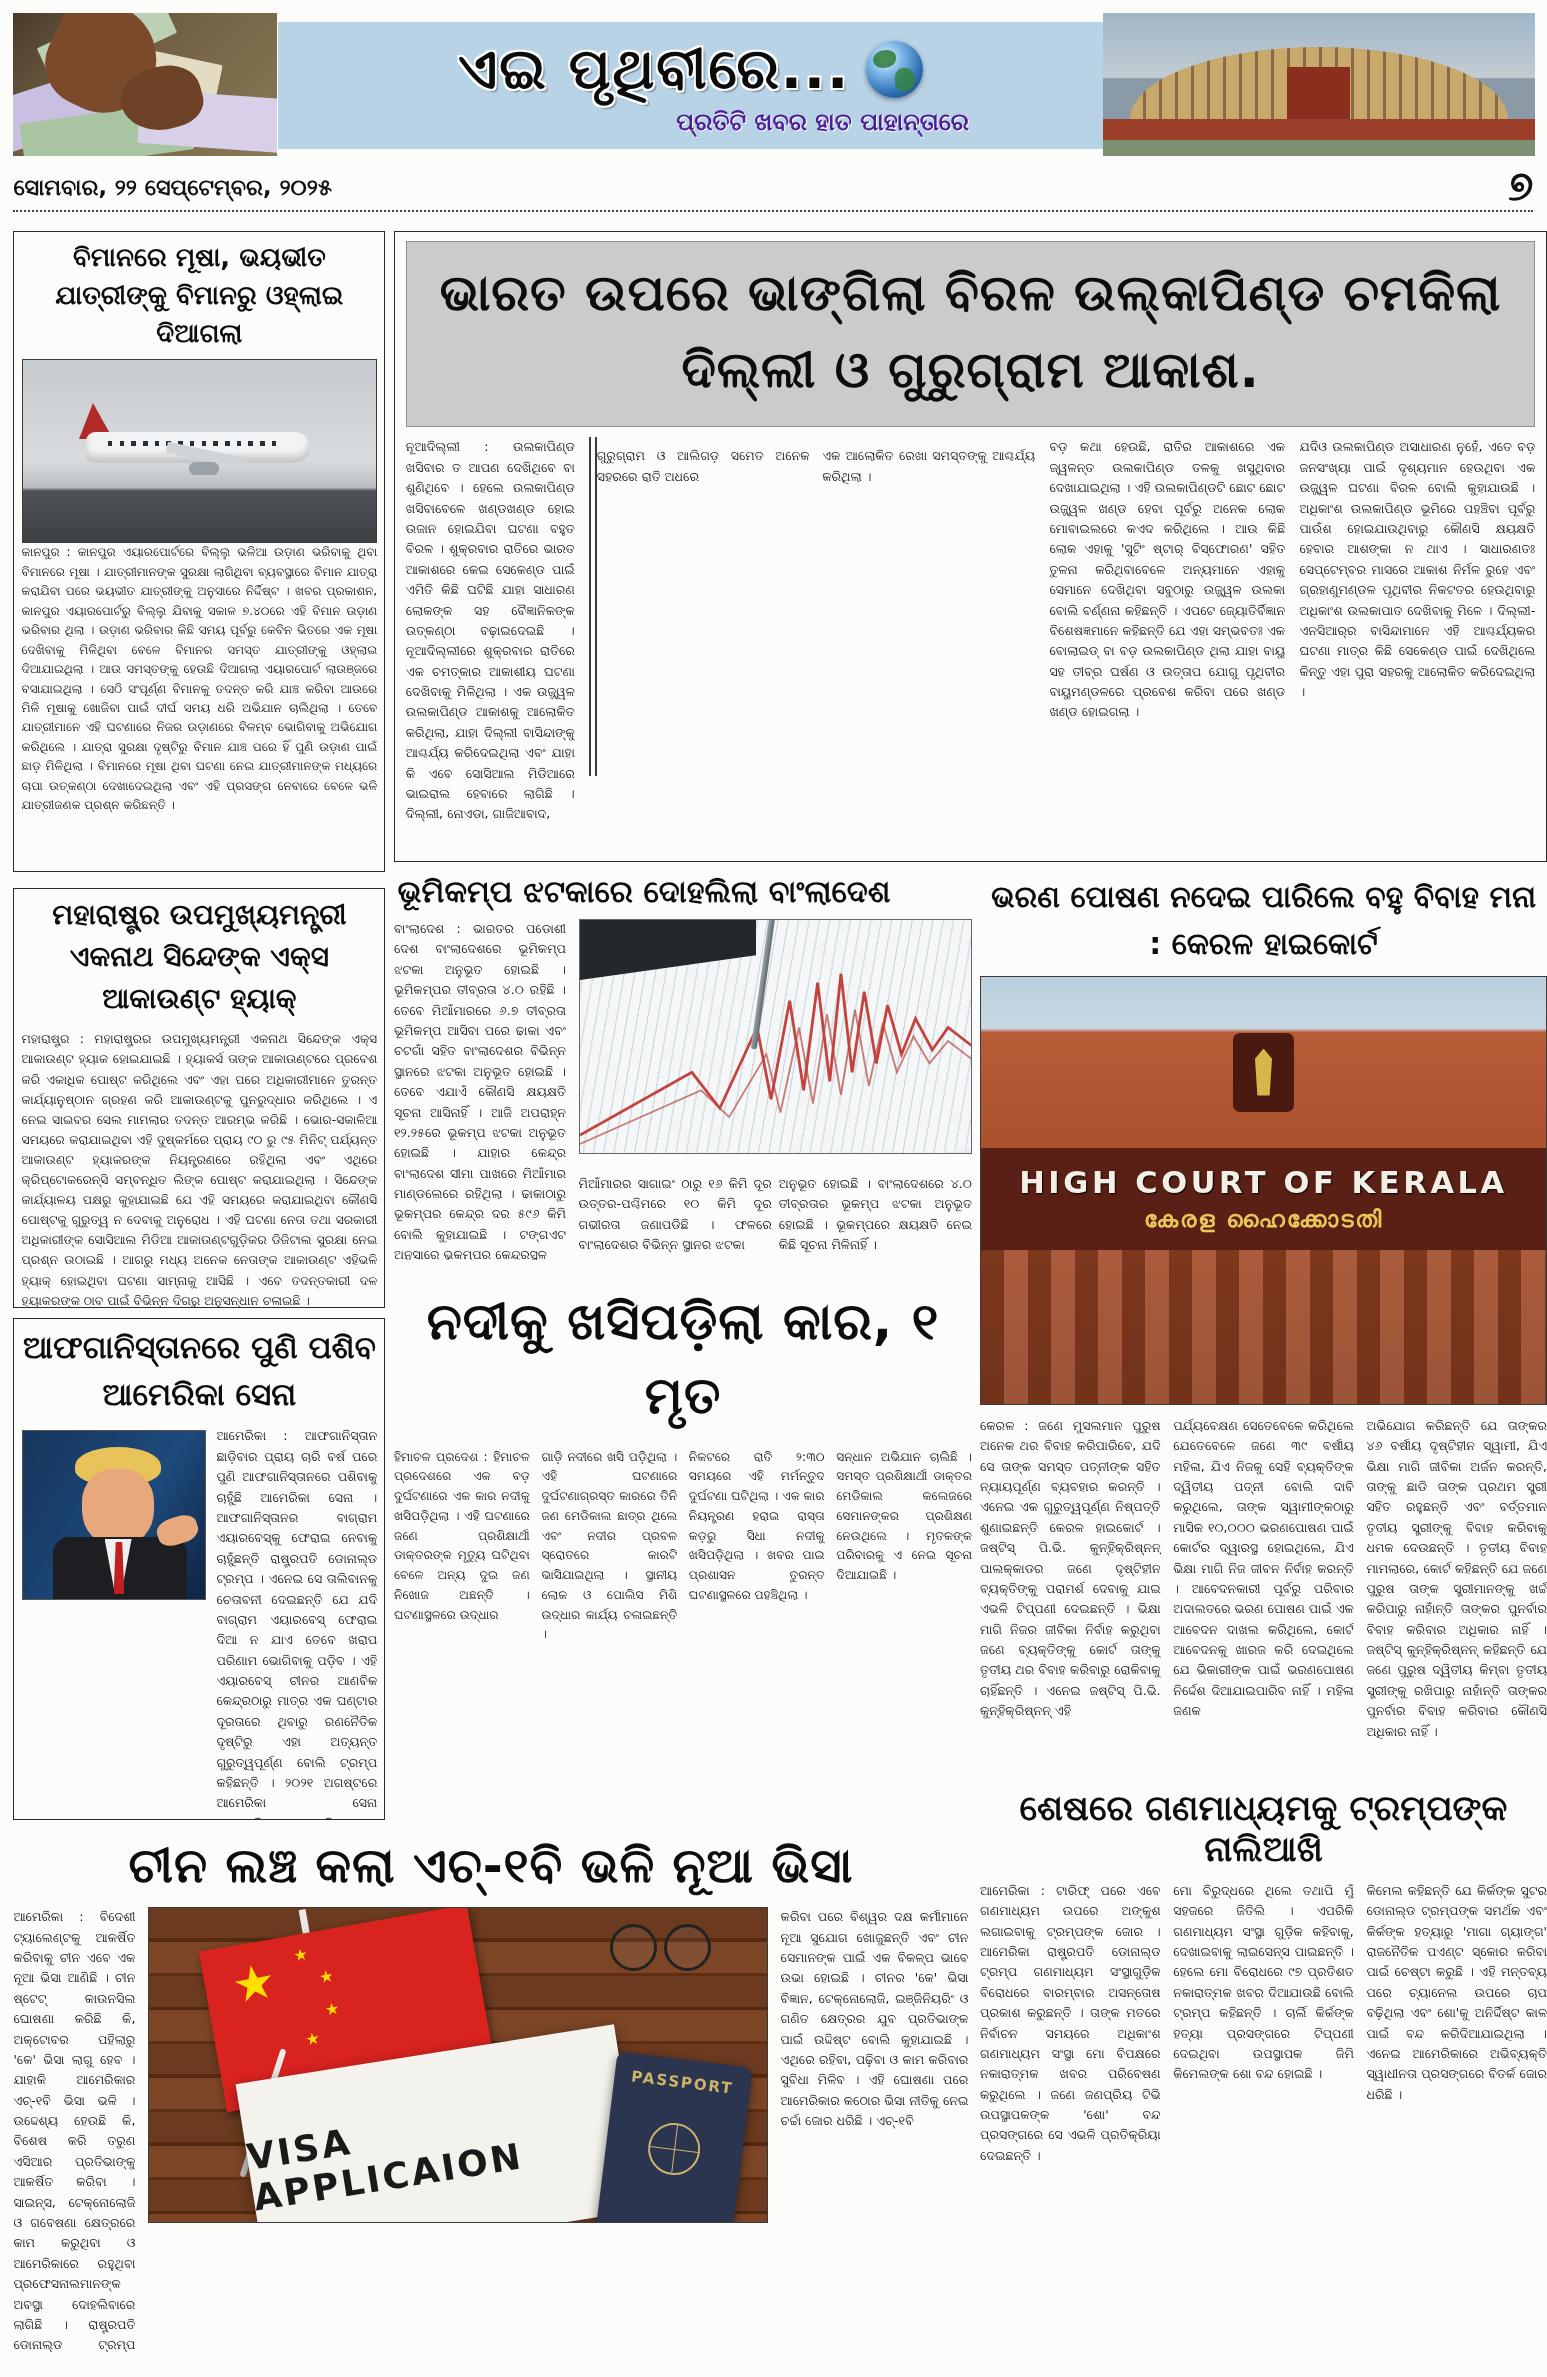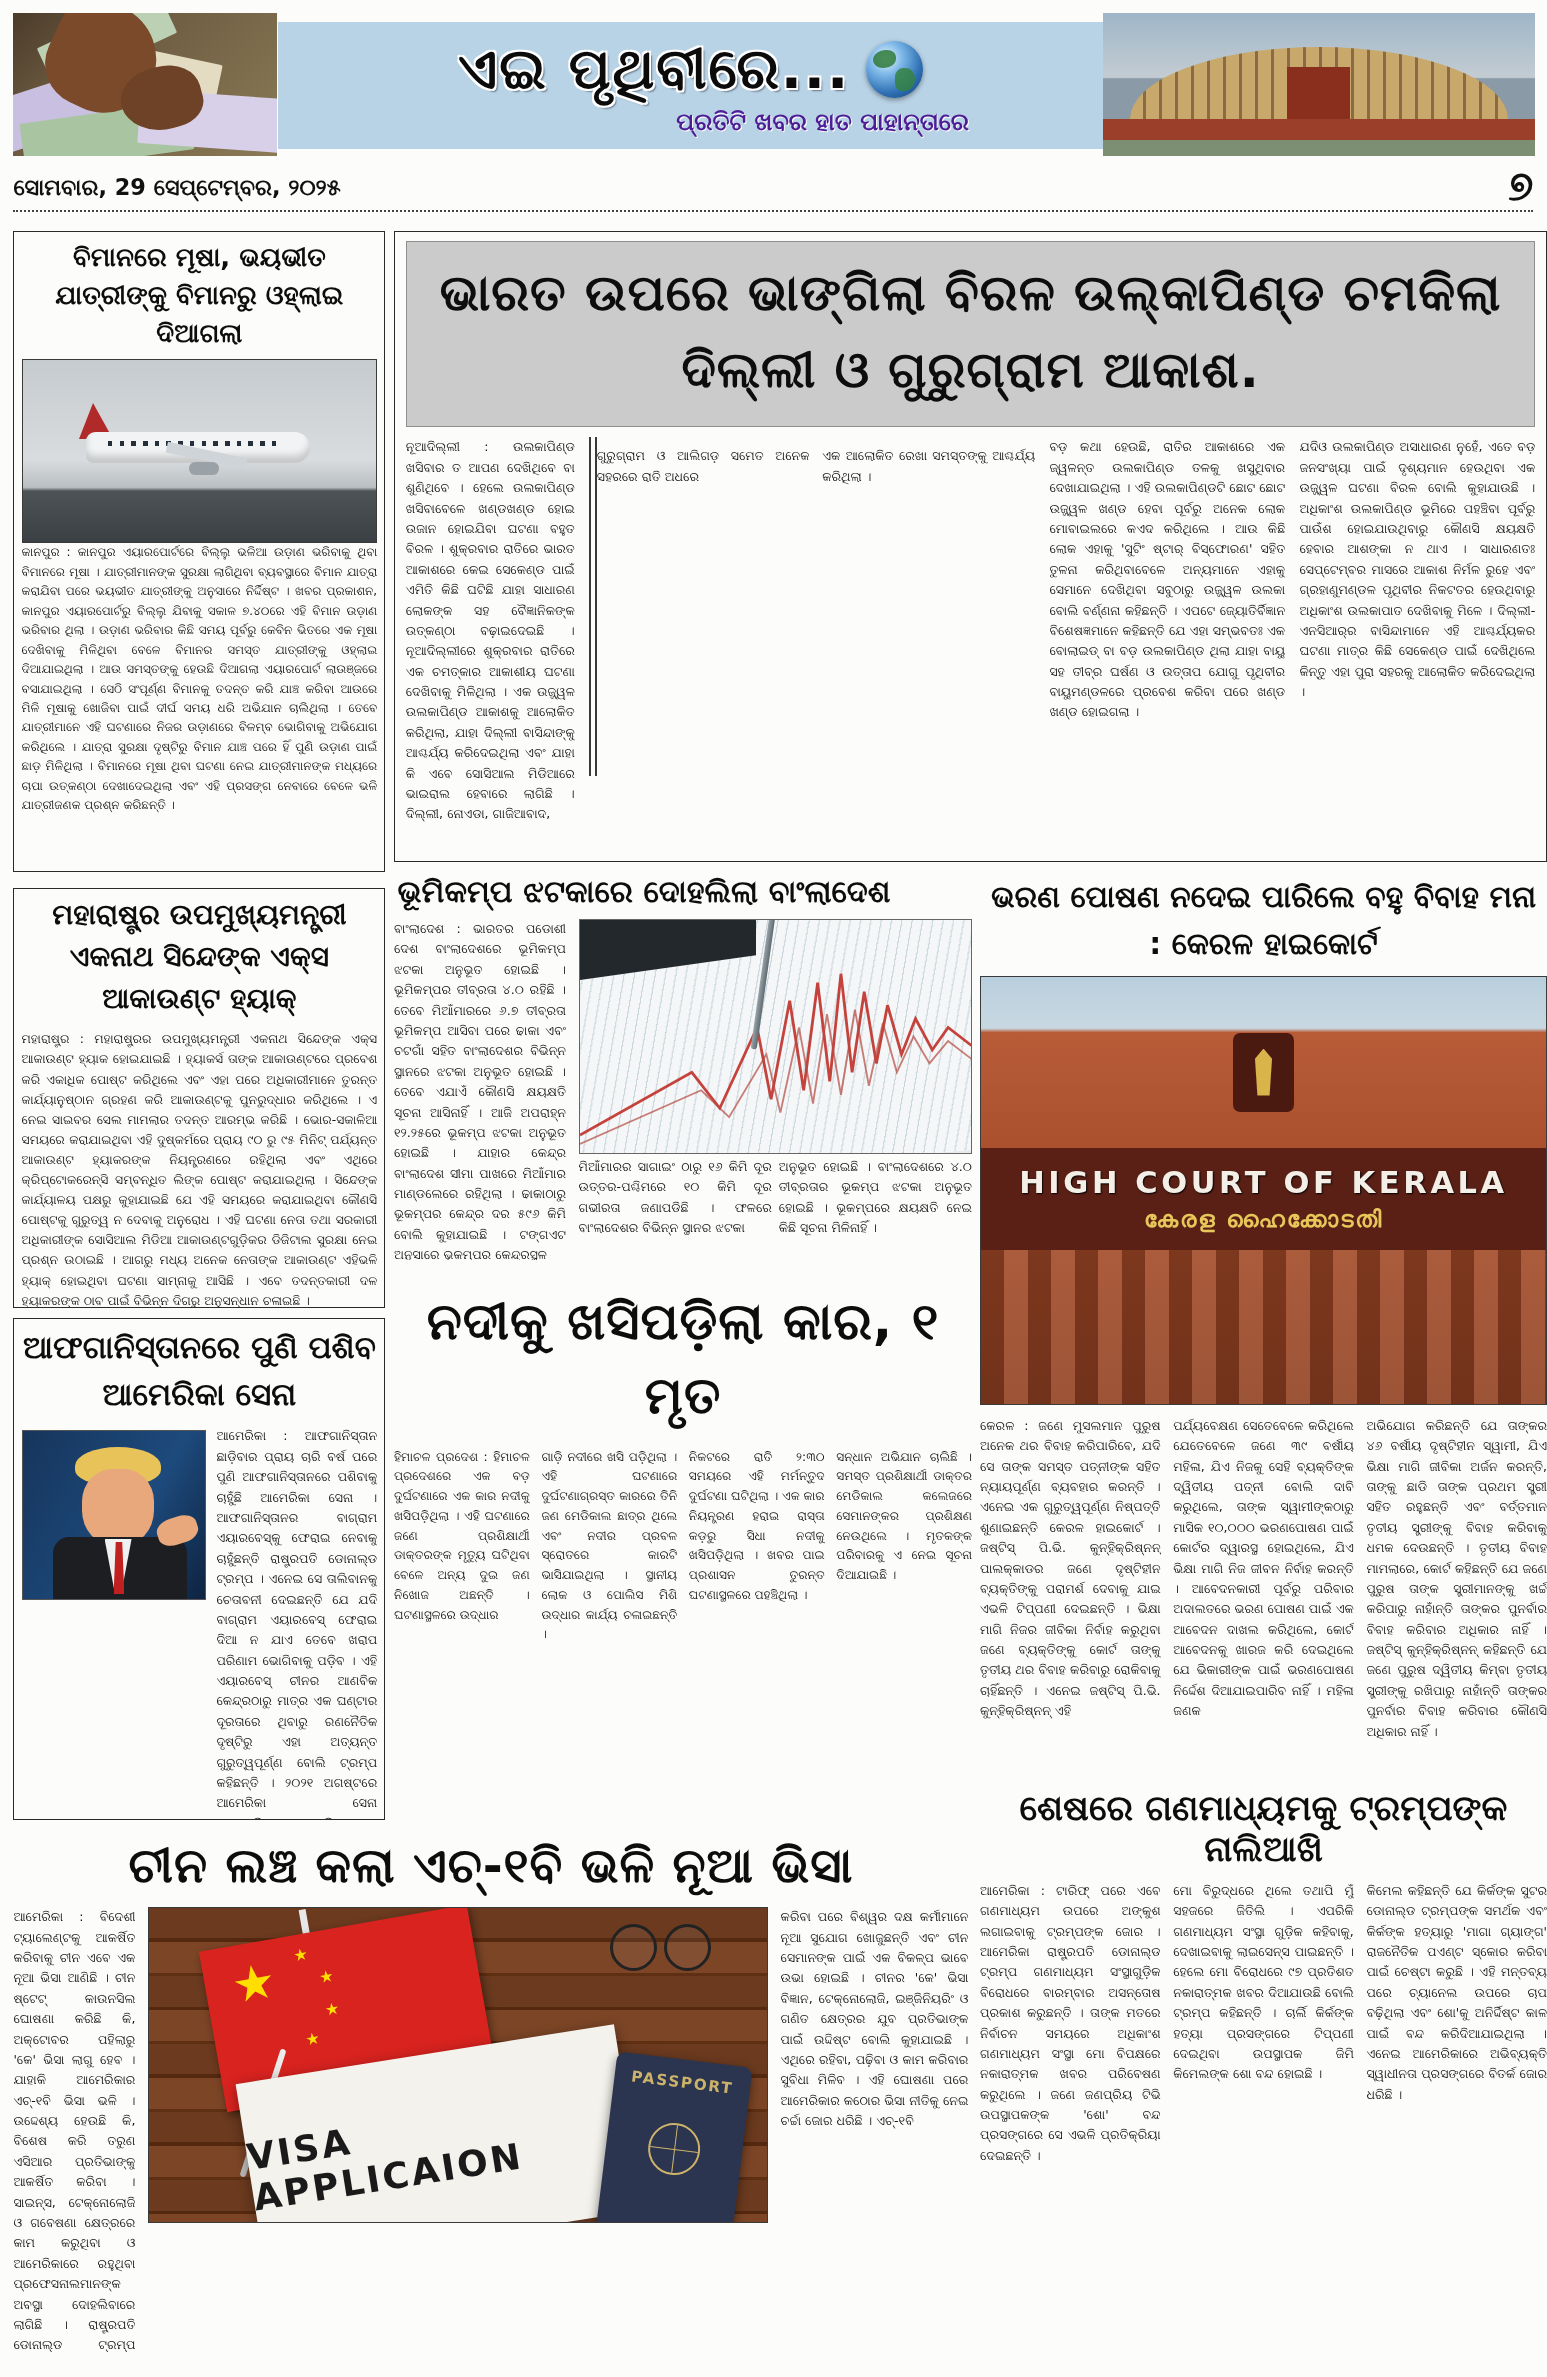--- a/index.html
+++ b/index.html
@@ -100,21 +100,21 @@
   #quake { left:394px; top:874px; width:578px; height:401px; }
   #quake .headline { font-size:30.5px; text-align:left; padding-left:3.6px; margin-bottom:9px; }
   .quake-flex { display:flex; gap:12.6px; height:341px; }
   .q-col1 { flex:0 0 172px; }
   .q-right { flex:1; display:flex; flex-direction:column; }
   .seismo { height:235px; position:relative; overflow:hidden; background:#e8ebec; border:0.9px solid #666; }
   .seismo-paper { position:absolute; inset:0;
     background:repeating-linear-gradient(100deg,#f4f6f7 0 8px,#c9d6dc 8px 9px), linear-gradient(#eef1f2,#dfe4e6); transform:skewY(-6deg) scale(1.15); }
   .seismo-corner { position:absolute; left:0; top:0; width:45%; height:26%; background:#23282c; transform:skewY(-8deg) translateY(-22%); }
   .seismo-arm { position:absolute; left:46%; top:-5.4px; width:6.3px; height:58%; background:linear-gradient(90deg,#9aa4ab,#5d686f); border-radius:3.6px; transform:rotate(8deg); }
-  .q-caps { display:flex; gap:7px; margin-top:3px; flex:1; }
+  .q-caps { display:flex; gap:7px; margin-top:20px; flex:1; }
 
   
   #kerala { left:980px; top:874px; width:567px; height:905px; }
   #kerala .headline { font-size:30px; line-height:1.55; margin-bottom:9px; }
   .hc-photo { width:100%; height:429px; position:relative; overflow:hidden;
     background:linear-gradient(#b9cfdd 0%, #c8d8e2 12%, #b85c38 13%, #a34a28 55%, #8f3f22 100%); }
   .hc-band { position:absolute; left:0; top:40%; width:100%; height:24%; background:#5a2016; display:flex; flex-direction:column; align-items:center; justify-content:center; gap:5.4px; }
   .hc-sign-en { color:#f3efe6; font-size:30.5px; font-weight:bold; letter-spacing:3.6px; text-shadow:0.9px 0.9px 1.8px #000; }
   .hc-sign-ml { color:#e8c75a; font-size:23px; font-weight:bold; letter-spacing:1.8px; }
   .hc-emblem { position:absolute; left:calc(50% - 30.5px); top:13%; width:61px; height:79px; background:#4a1a10; border-radius:7.2px;
@@ -200,21 +200,21 @@
   </div>
 
   <div class="mh-right">
     <div class="parl-dome"></div>
     <div class="parl-entry"></div>
     <div class="parl-base"></div>
     <div class="parl-lawn"></div>
   </div>
 
   <div class="dateline">
-    <span class="date-text">ସୋମବାର, 29 ସେପ୍ଟେମ୍ବର, ୨୦୨୫</span>
+    <span class="date-text">ସୋମବାର, ୨୨ ସେପ୍ଟେମ୍ବର, ୨୦୨୫</span>
     <span class="page-num">୭</span>
   </div>
   <div class="dotted-rule"></div>
 
   <section class="article boxed" id="plane">
     <h2 class="headline">ବିମାନରେ ମୂଷା, ଭୟଭୀତ ଯାତ୍ରୀଙ୍କୁ ବିମାନରୁ ଓହ୍ଲାଇ ଦିଆଗଲା</h2>
     <div class="plane-photo photo">
       <div class="tailfin"></div>
       <div class="fuselage"></div>
       <div class="fus-windows"></div>

